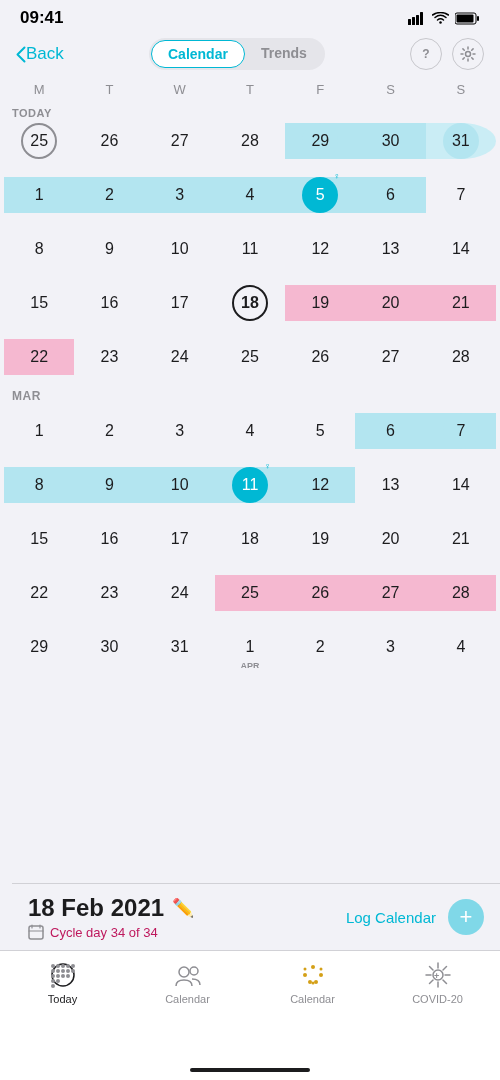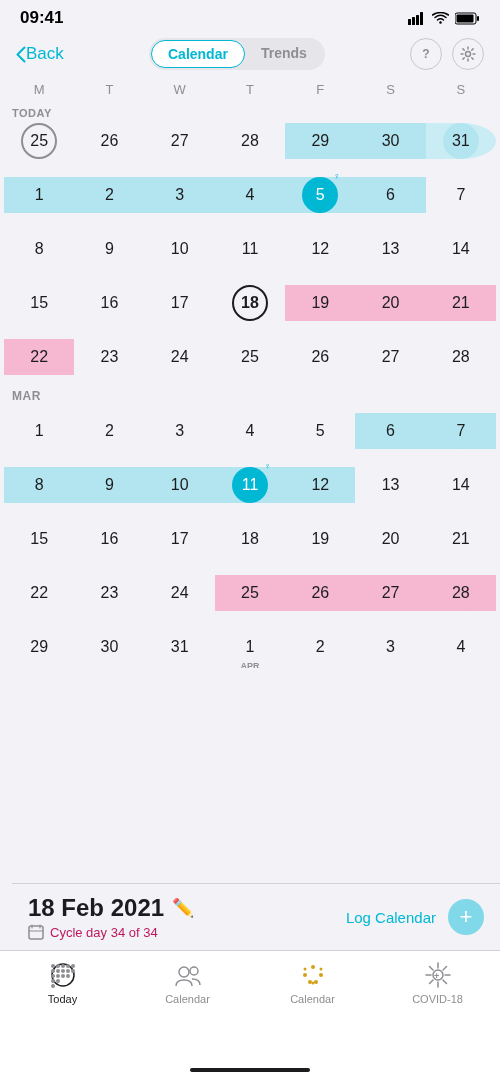--- a/index.html
+++ b/index.html
@@ -698,16 +698,16 @@
         <line x1="13" y1="20" x2="13" y2="25" stroke="#8e8e93" stroke-width="1.5" stroke-linecap="round"></line>
         <line x1="1" y1="13" x2="6" y2="13" stroke="#8e8e93" stroke-width="1.5" stroke-linecap="round"></line>
         <line x1="20" y1="13" x2="25" y2="13" stroke="#8e8e93" stroke-width="1.5" stroke-linecap="round"></line>
         <line x1="4.5" y1="4.5" x2="8" y2="8" stroke="#8e8e93" stroke-width="1.5" stroke-linecap="round"></line>
         <line x1="18" y1="18" x2="21.5" y2="21.5" stroke="#8e8e93" stroke-width="1.5" stroke-linecap="round"></line>
         <line x1="21.5" y1="4.5" x2="18" y2="8" stroke="#8e8e93" stroke-width="1.5" stroke-linecap="round"></line>
         <line x1="8" y1="18" x2="4.5" y2="21.5" stroke="#8e8e93" stroke-width="1.5" stroke-linecap="round"></line>
         <text x="9" y="17" font-size="9" fill="#8e8e93" font-weight="bold">+</text>
       </svg>
     </div>
-    <span class="tab-label">COVID-18</span>
+    <span class="tab-label">COVID-20</span>
   </div>
   <div class="home-indicator"></div>
 </div>
 
 </body></html>

